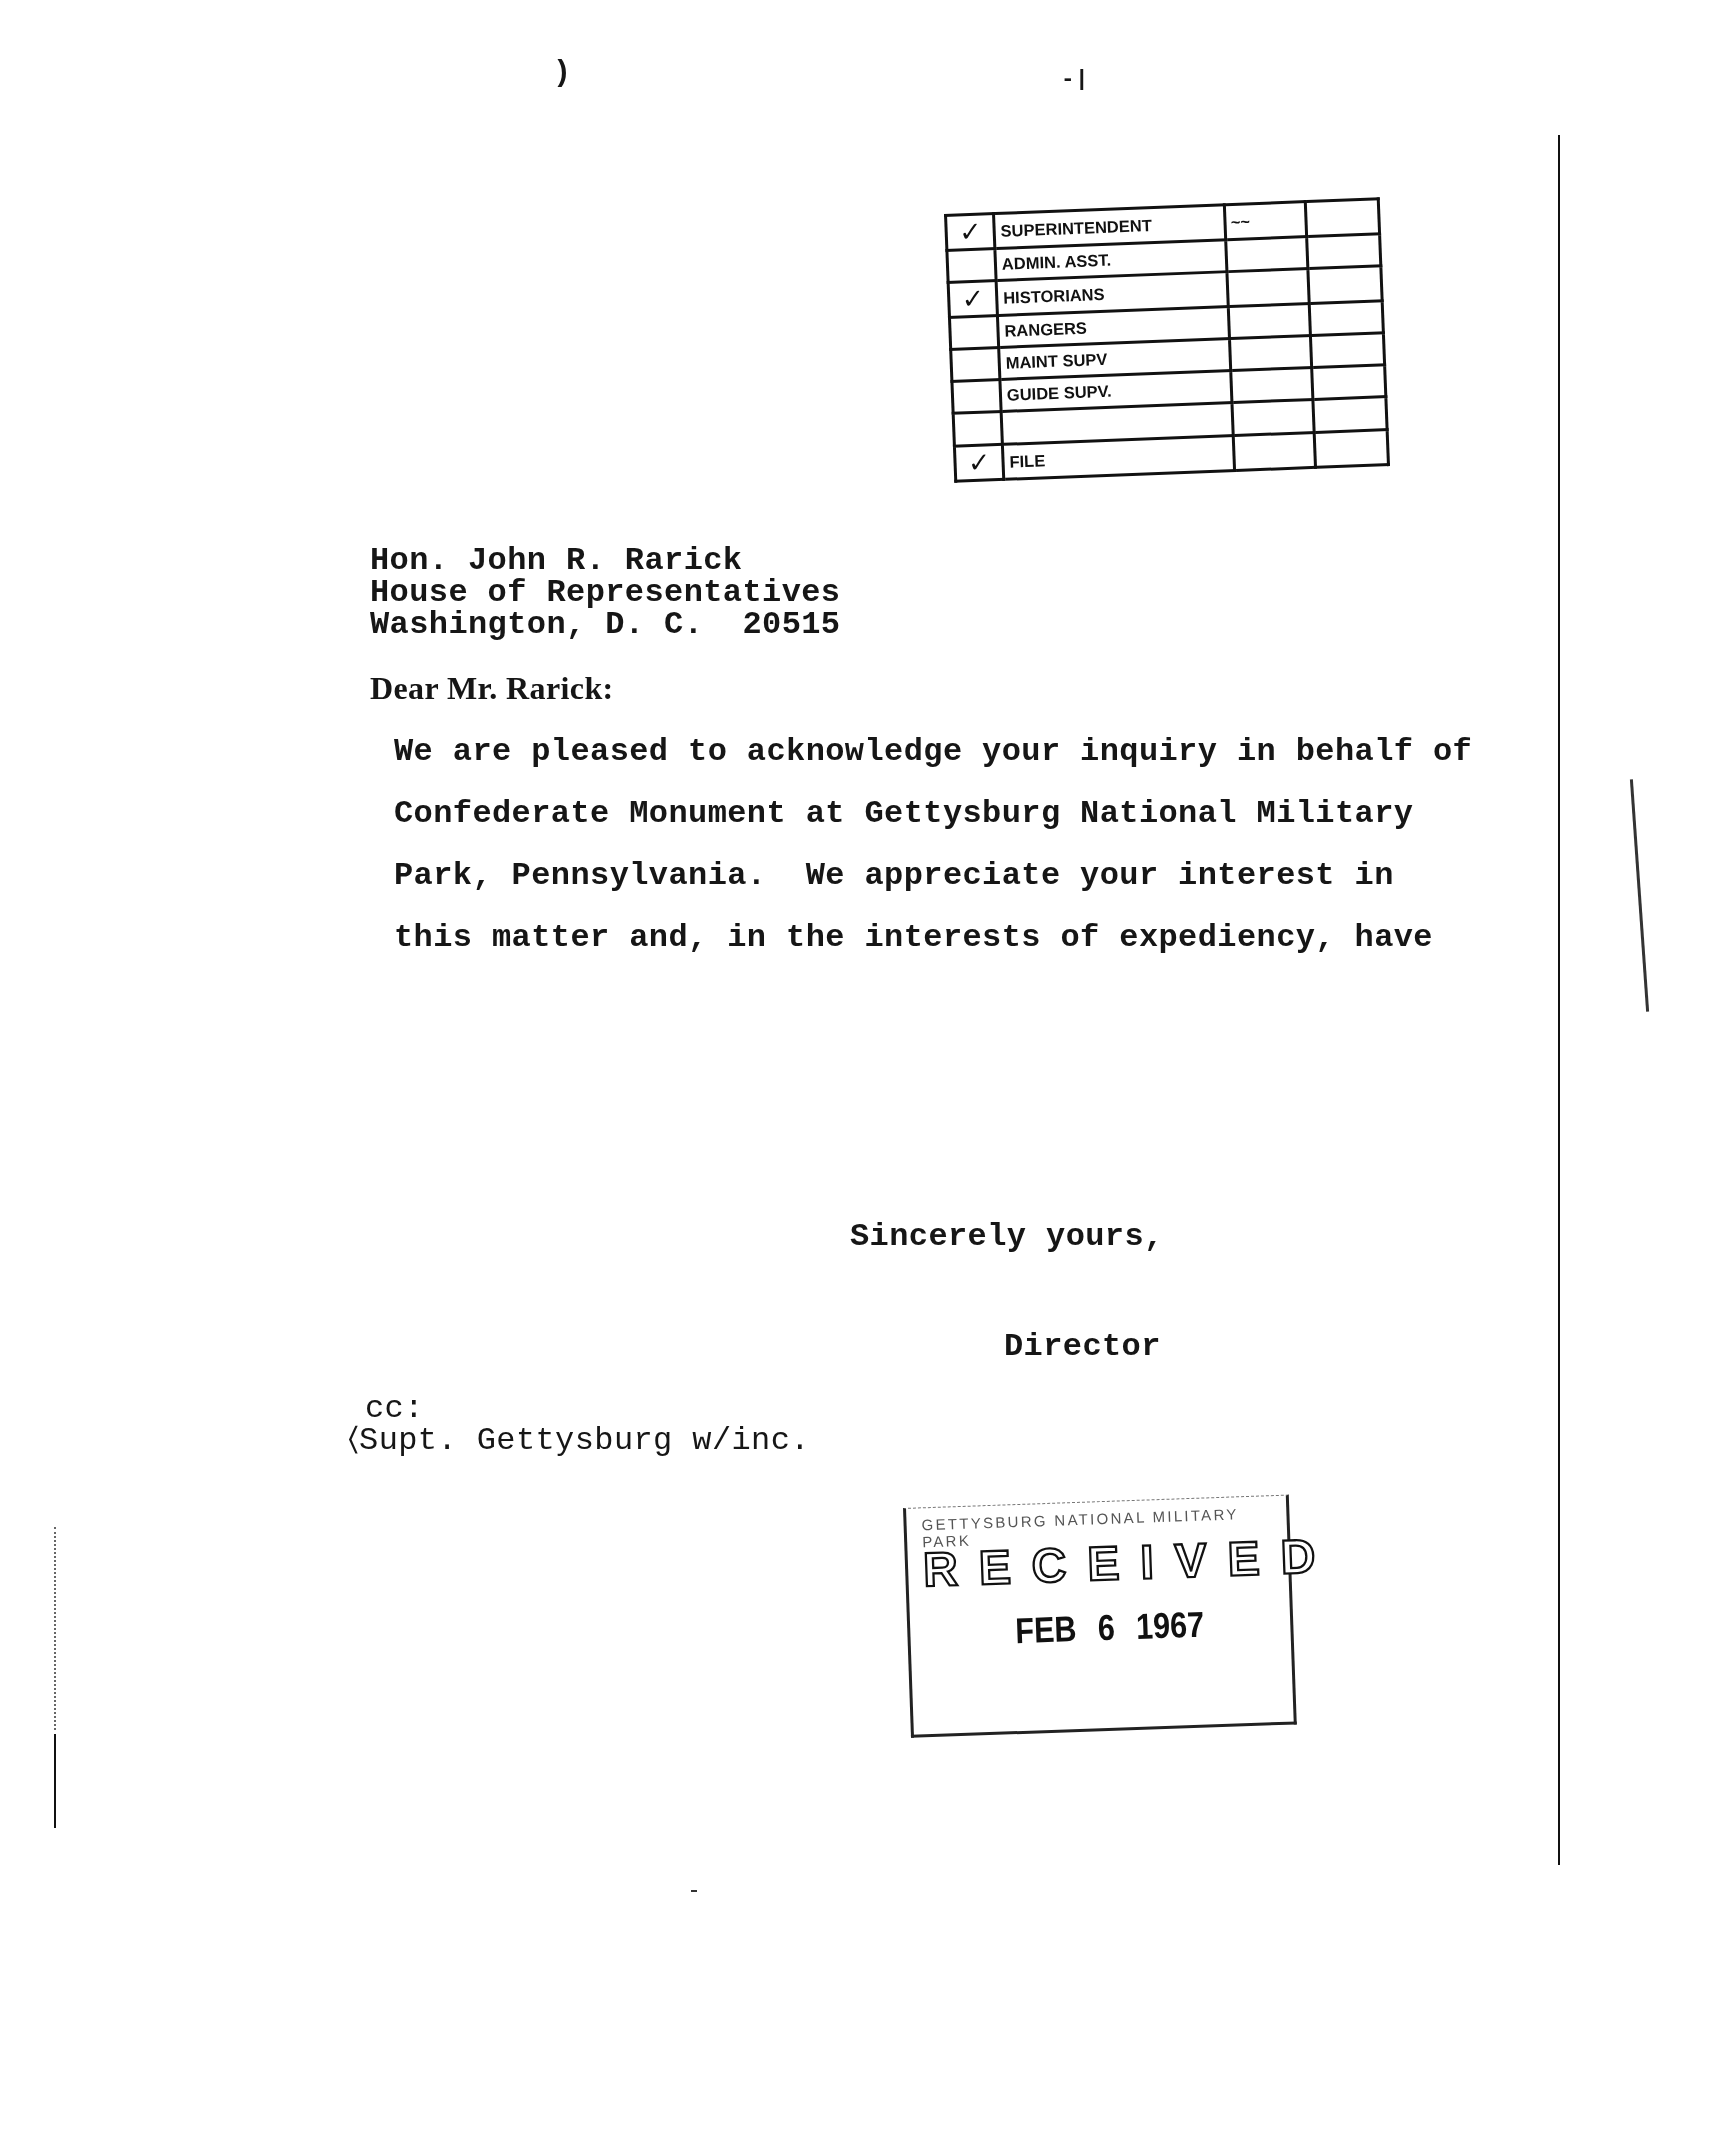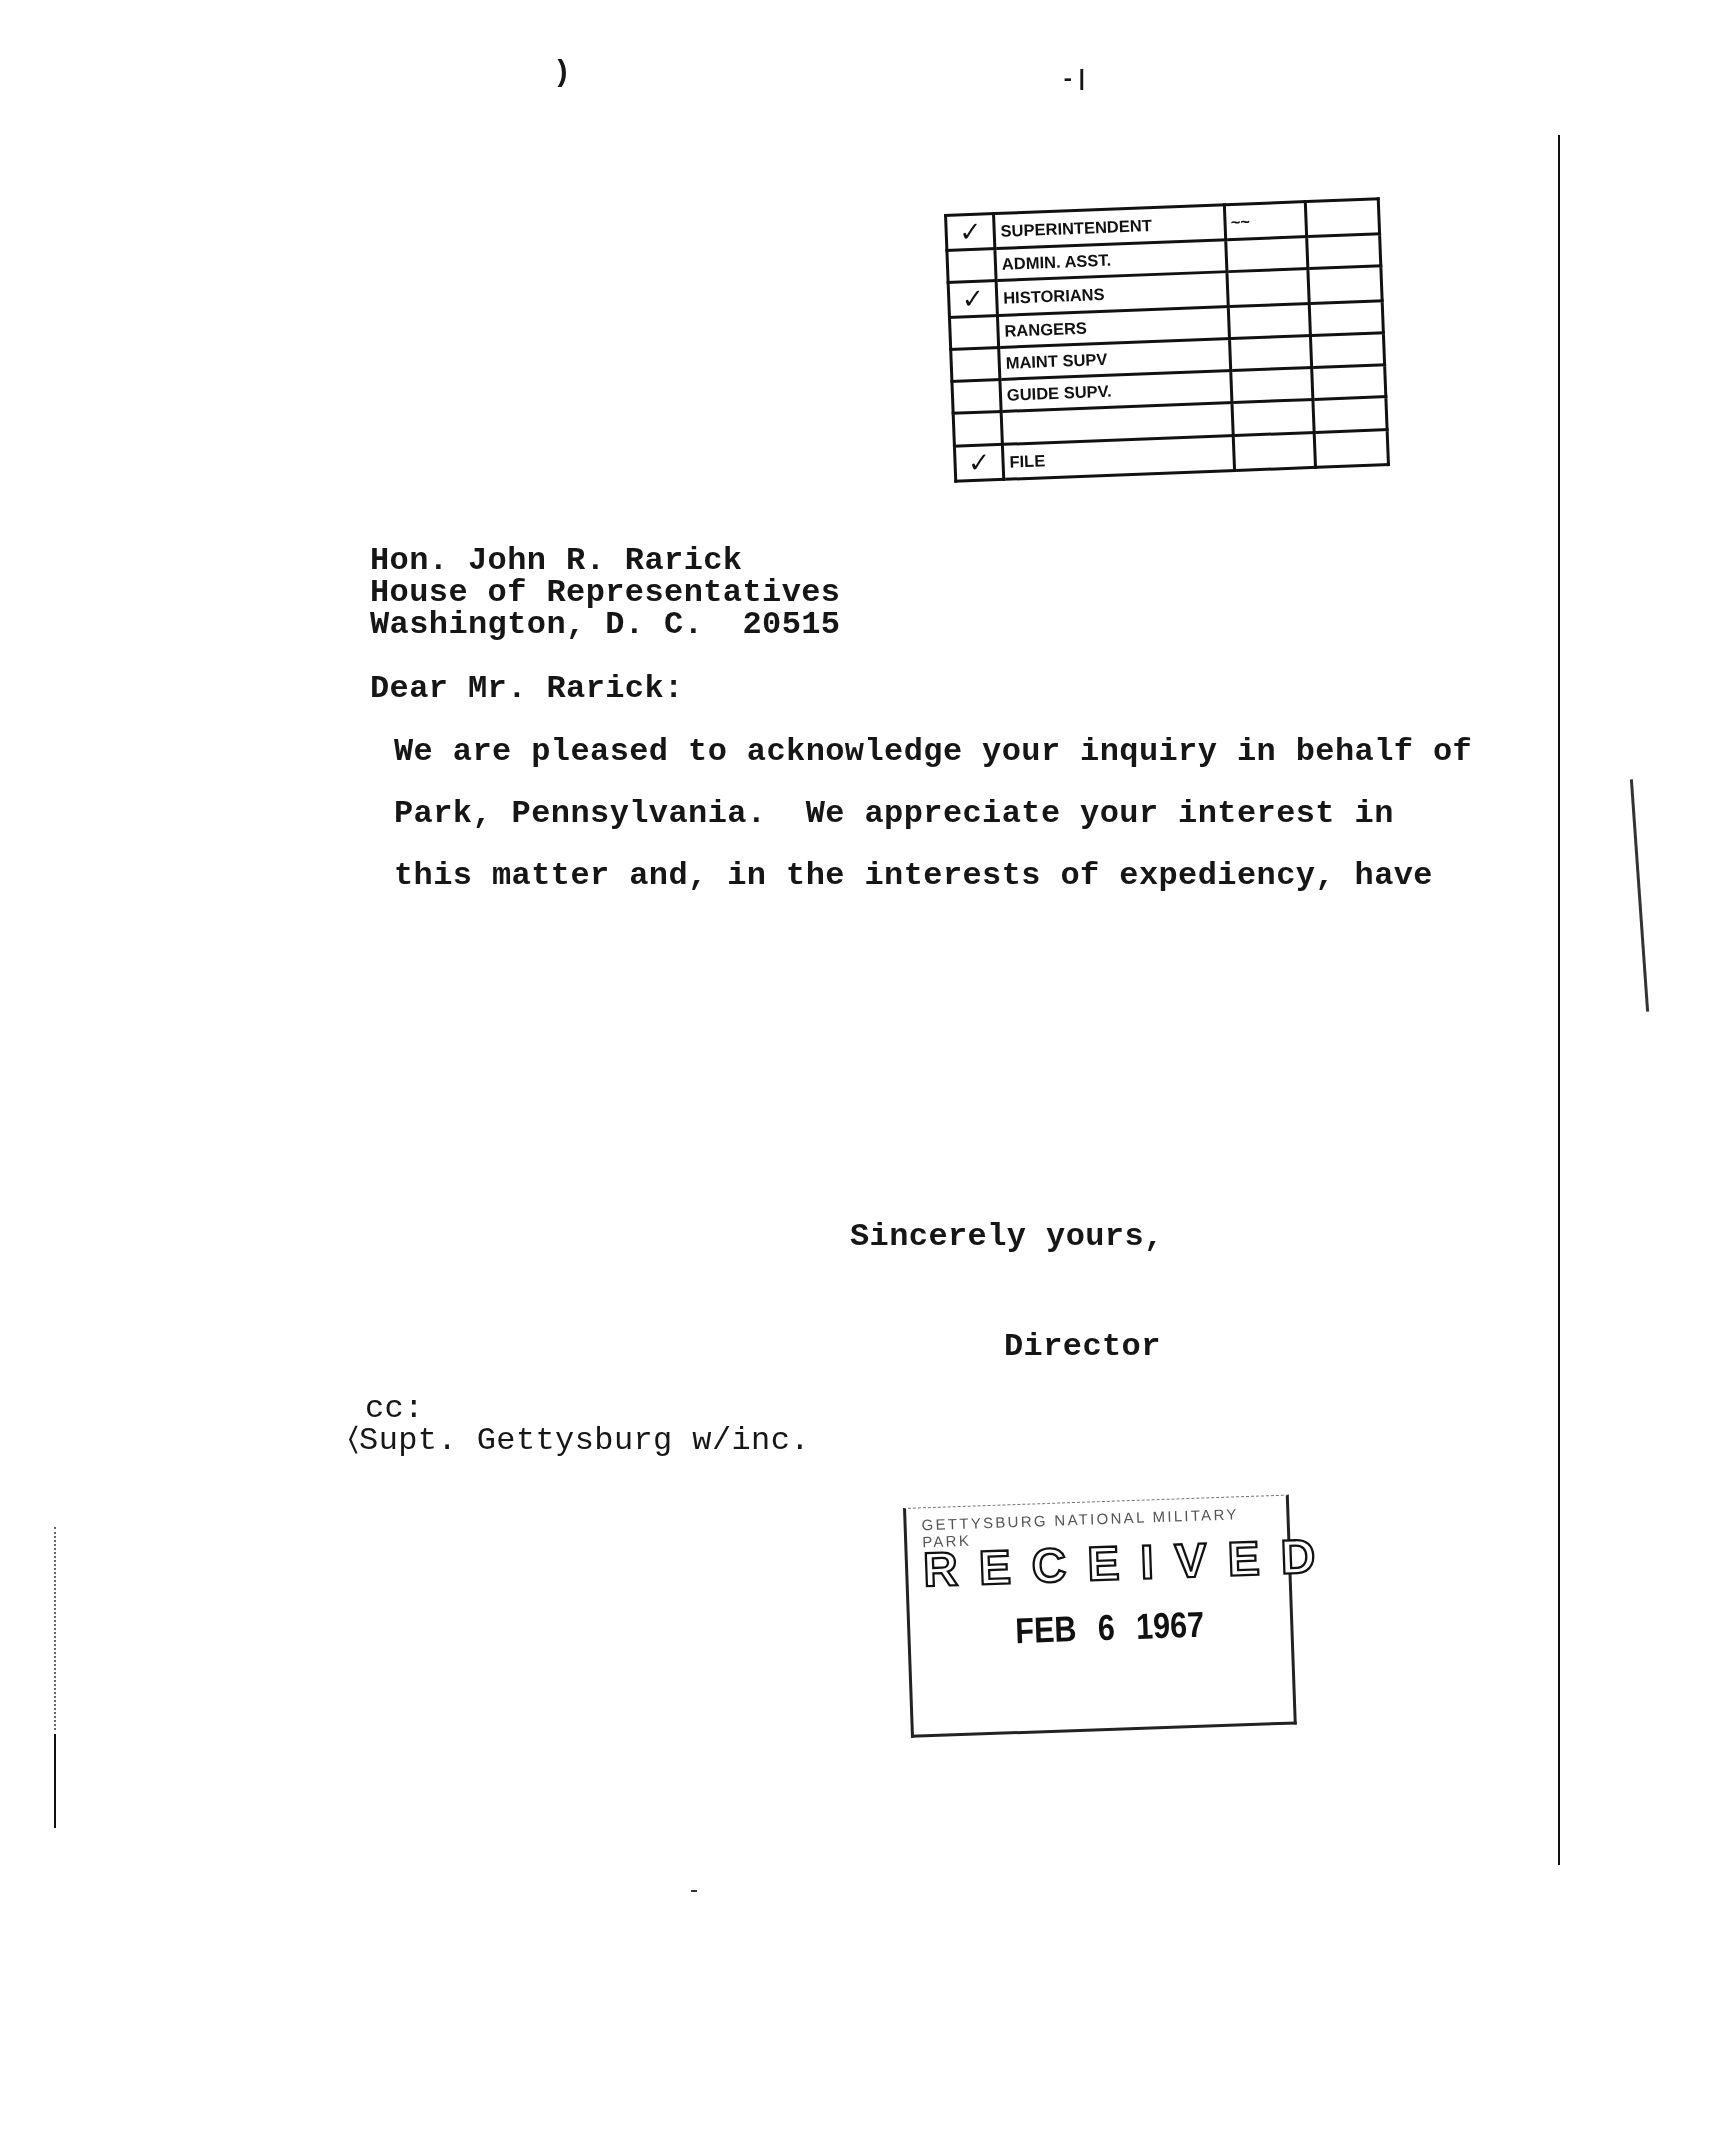--- a/index.html
+++ b/index.html
@@ -107,24 +107,25 @@
     </tbody>
   </table>
 </div>
 
 <div class="abs" style="left:370px; top:545px;">
   <div class="tw addr-line">Hon. John R. Rarick</div>
   <div class="tw addr-line">House of Representatives</div>
   <div class="tw addr-line">Washington, D. C.  20515</div>
 </div>
 
-<div class="abs tw" style="left:370px; top:670px;">Dear Mr. Rarick:</div>
+<div class="abs tw" style="left:370px; top:670px;font-family:Liberation Serif, serif;">Dear Mr. Rarick:</div>
 
 <div class="abs" style="left:370px; top:721px;">
   <div class="tw body-line">We are pleased to acknowledge your inquiry in behalf of</div>
+  <div class="tw body-line">Confederate Monument at Gettysburg National Military</div>
   <div class="tw body-line">Park, Pennsylvania.  We appreciate your interest in</div>
   <div class="tw body-line">this matter and, in the interests of expediency, have</div>
 </div>
 
 <div class="abs tw" style="left:850px; top:1174px;margin-top:44px;">Sincerely yours,</div>
 <div class="abs tw" style="left:1004px; top:1328px;">Director</div>
 
 <div class="abs tw" style="left:365px; top:1390px; font-weight:normal;">cc:</div>
 <div class="abs tw" style="left:348px; top:1422px; font-weight:normal;">〈Supt. Gettysburg w/inc.</div>
 

